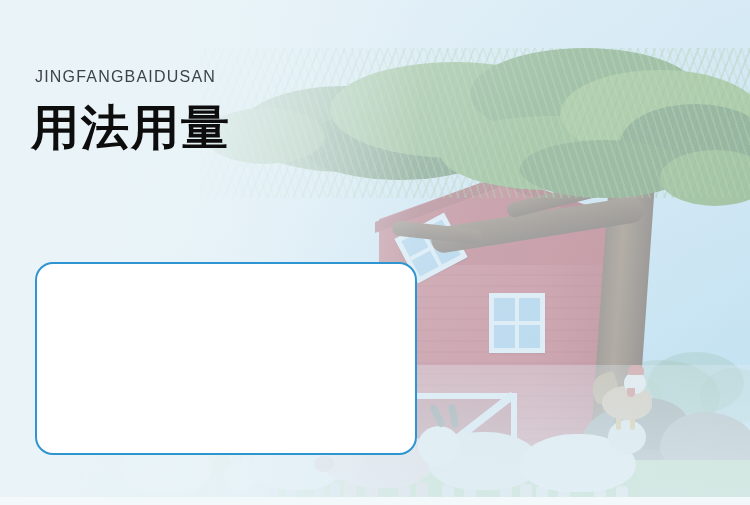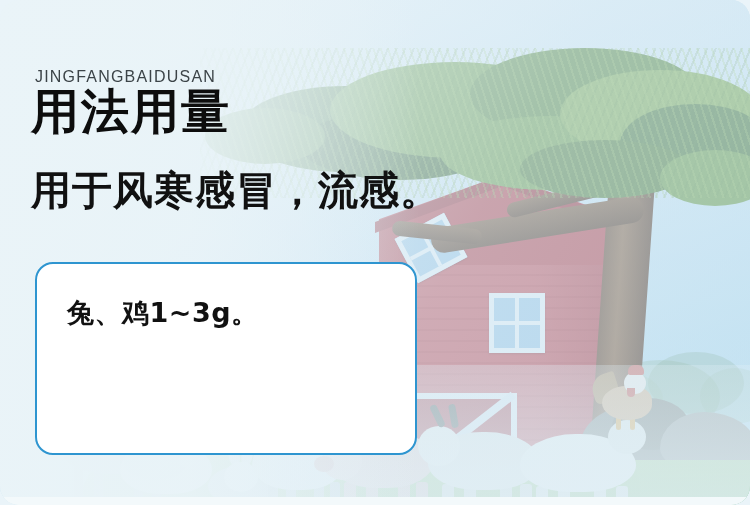--- a/index.html
+++ b/index.html
@@ -4,21 +4,20 @@
 <style>
   html,body{margin:0;padding:0;}
   body{
     width:750px;height:505px;overflow:hidden;
     font-family:"Liberation Sans","DejaVu Sans",sans-serif;
     background:#eaf4f9;
   }
   .poster{
     position:relative;width:750px;height:505px;overflow:hidden;
     background:linear-gradient(135deg,#eaf4f8 0%,#e3f0f7 28%,#d3e9f4 55%,#bfe2f0 100%);
-    border-radius:19px;
   }
 
   
   .sky{
     position:absolute;inset:0;
     background:linear-gradient(160deg,#eaf4f8 0%,#e1eff6 22%,#cfe6f3 52%,#bcdff0 78%,#b6dcef 100%);
   }
   .sky-haze{
     position:absolute;left:0;top:0;width:420px;height:505px;
     background:linear-gradient(90deg,rgba(234,244,248,.95) 0%,rgba(234,244,248,.80) 45%,rgba(234,244,248,0) 100%);
@@ -220,21 +219,21 @@
   }
 
   
   .kicker{
     position:absolute;left:35px;top:68px;
     font-size:16px;letter-spacing:1.2px;color:#3c4448;
     font-family:"Liberation Sans","DejaVu Sans",sans-serif;
     white-space:nowrap;
   }
   .title{
-    position:absolute;left:31px;top:88px;
+    position:absolute;left:31px;top:104px;
     font-size:48px;font-weight:700;color:#0d0d0d;
     letter-spacing:2px;line-height:1;white-space:nowrap;
     font-family:Liberation Sans, sans-serif;
   }
   .subtitle{
     position:absolute;left:31px;top:170px;
     font-size:40px;font-weight:700;color:#111;
     letter-spacing:1px;line-height:1;white-space:nowrap;
     font-family:"DejaVu Sans","Liberation Sans",sans-serif;
   }
@@ -384,22 +383,20 @@
     <div class="comb"></div>
     <div class="wattle"></div>
   </div>
 
   <div class="wash"></div>
   <div class="wash-bottom"></div>
   <div class="sky-haze"></div>
 
   <div class="kicker">JINGFANGBAIDUSAN</div>
   <div class="title">用法用量</div>
-  <div class="subtitle">用于风寒感冒，流感。</div>
 
   <div class="card">
     <div class="card-inner">
-      <div class="card-line">兔、鸡1~3g。</div>
     </div>
   </div>
 
   <div class="bottom-strip"></div>
 </div>
 
 </body></html>

